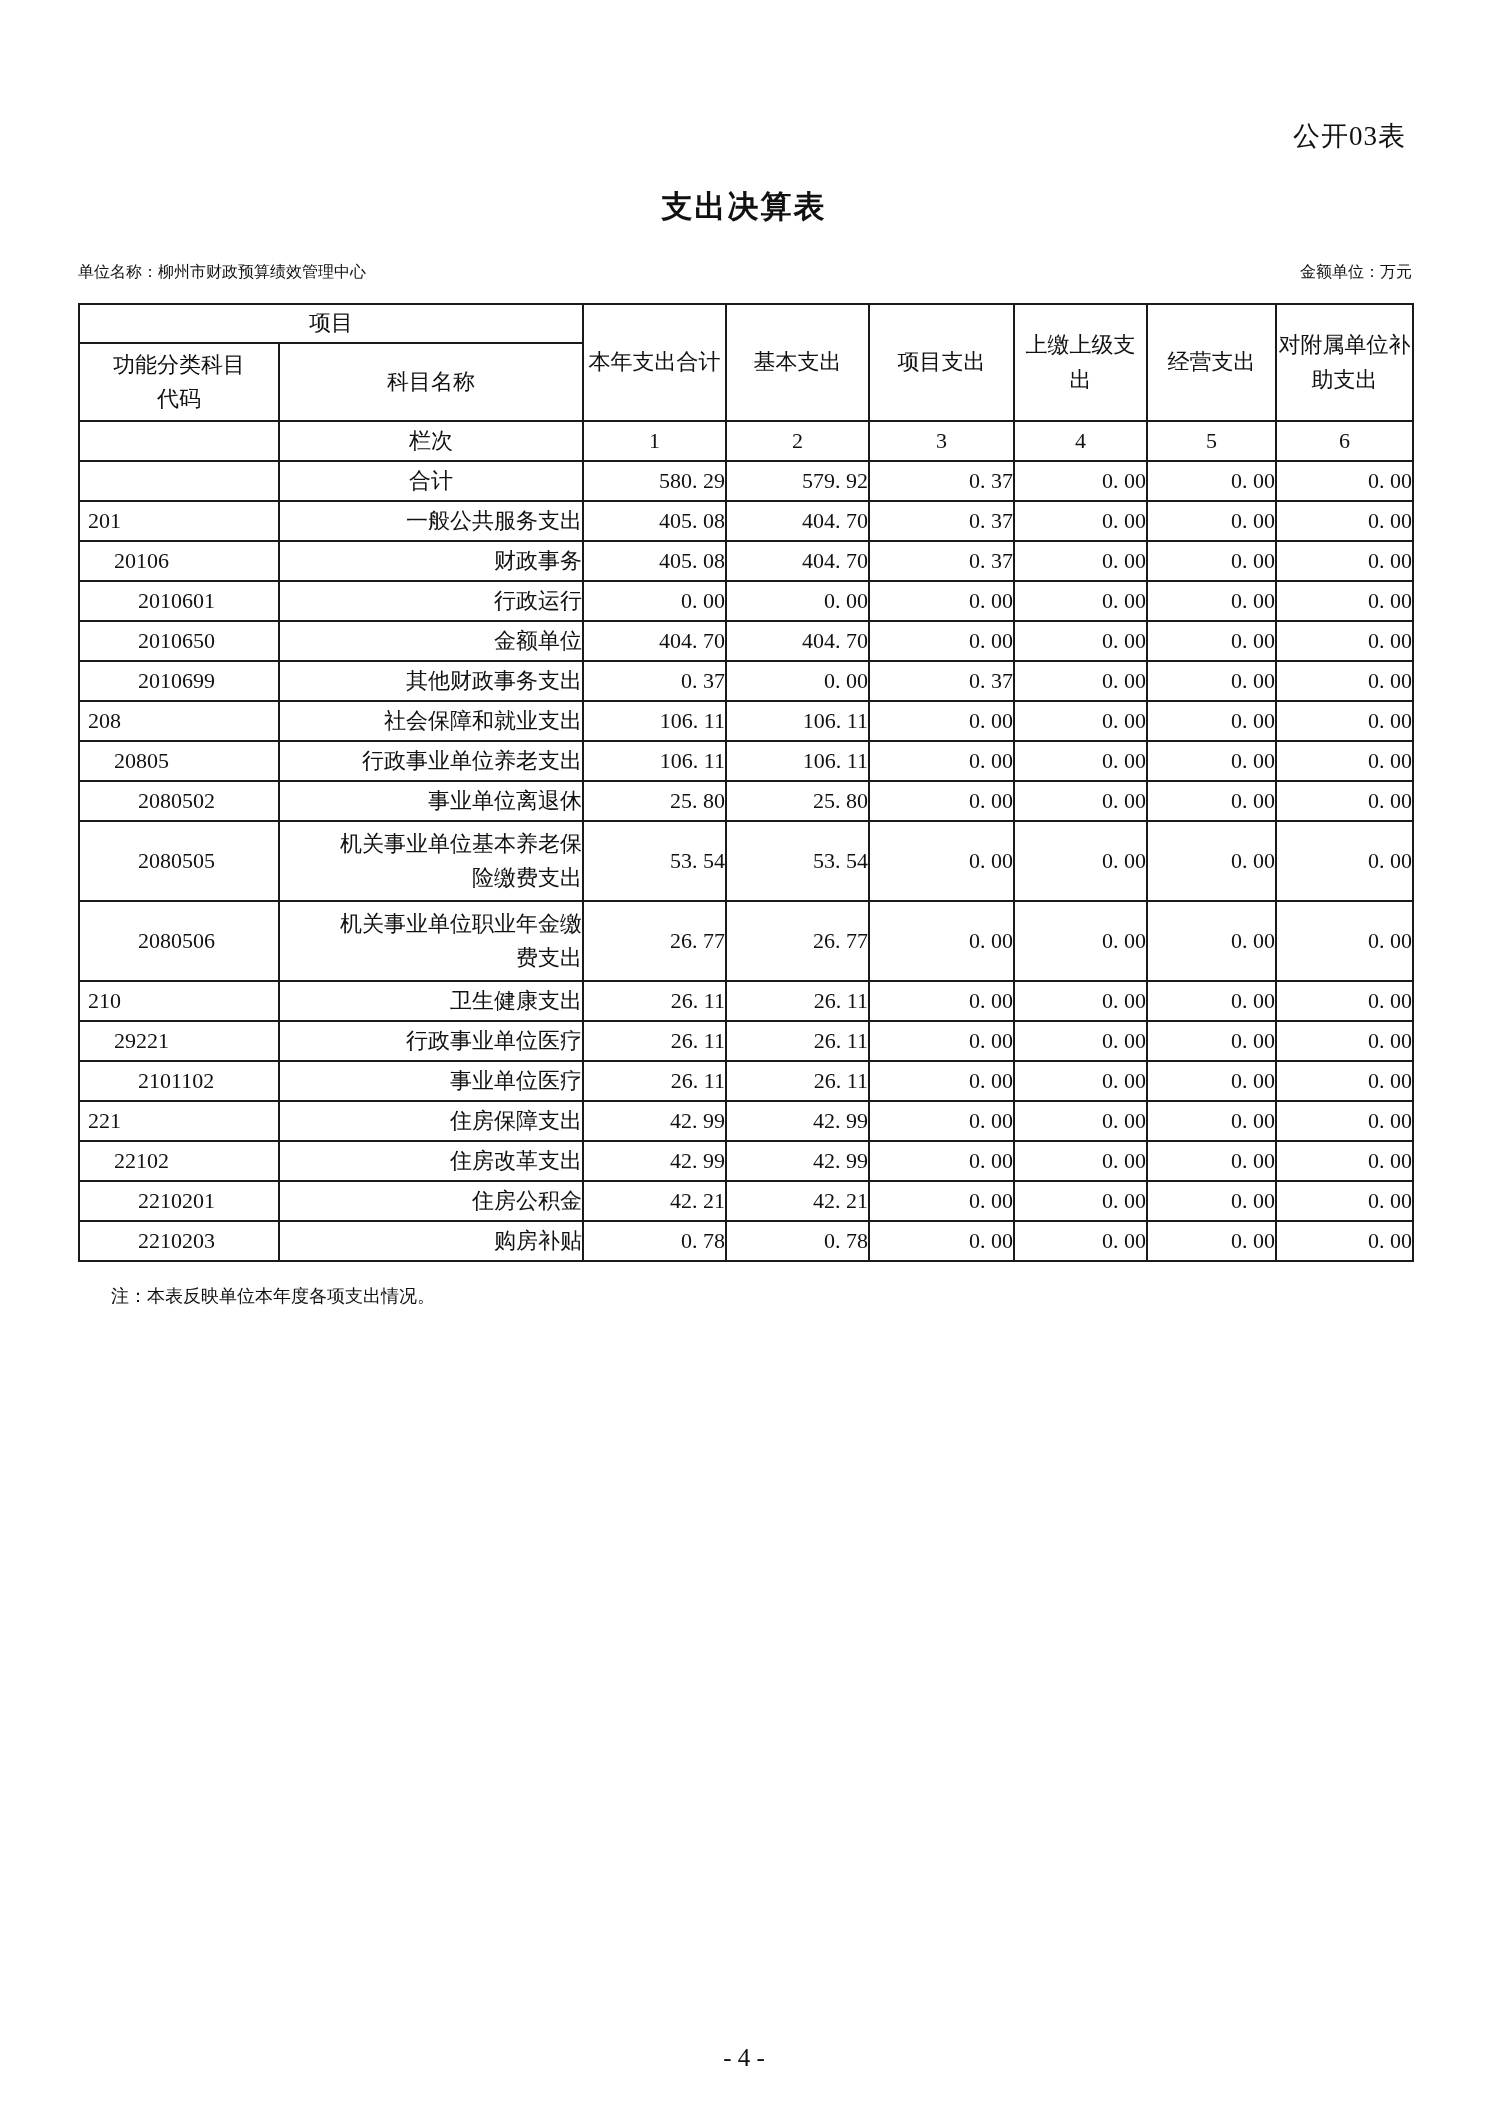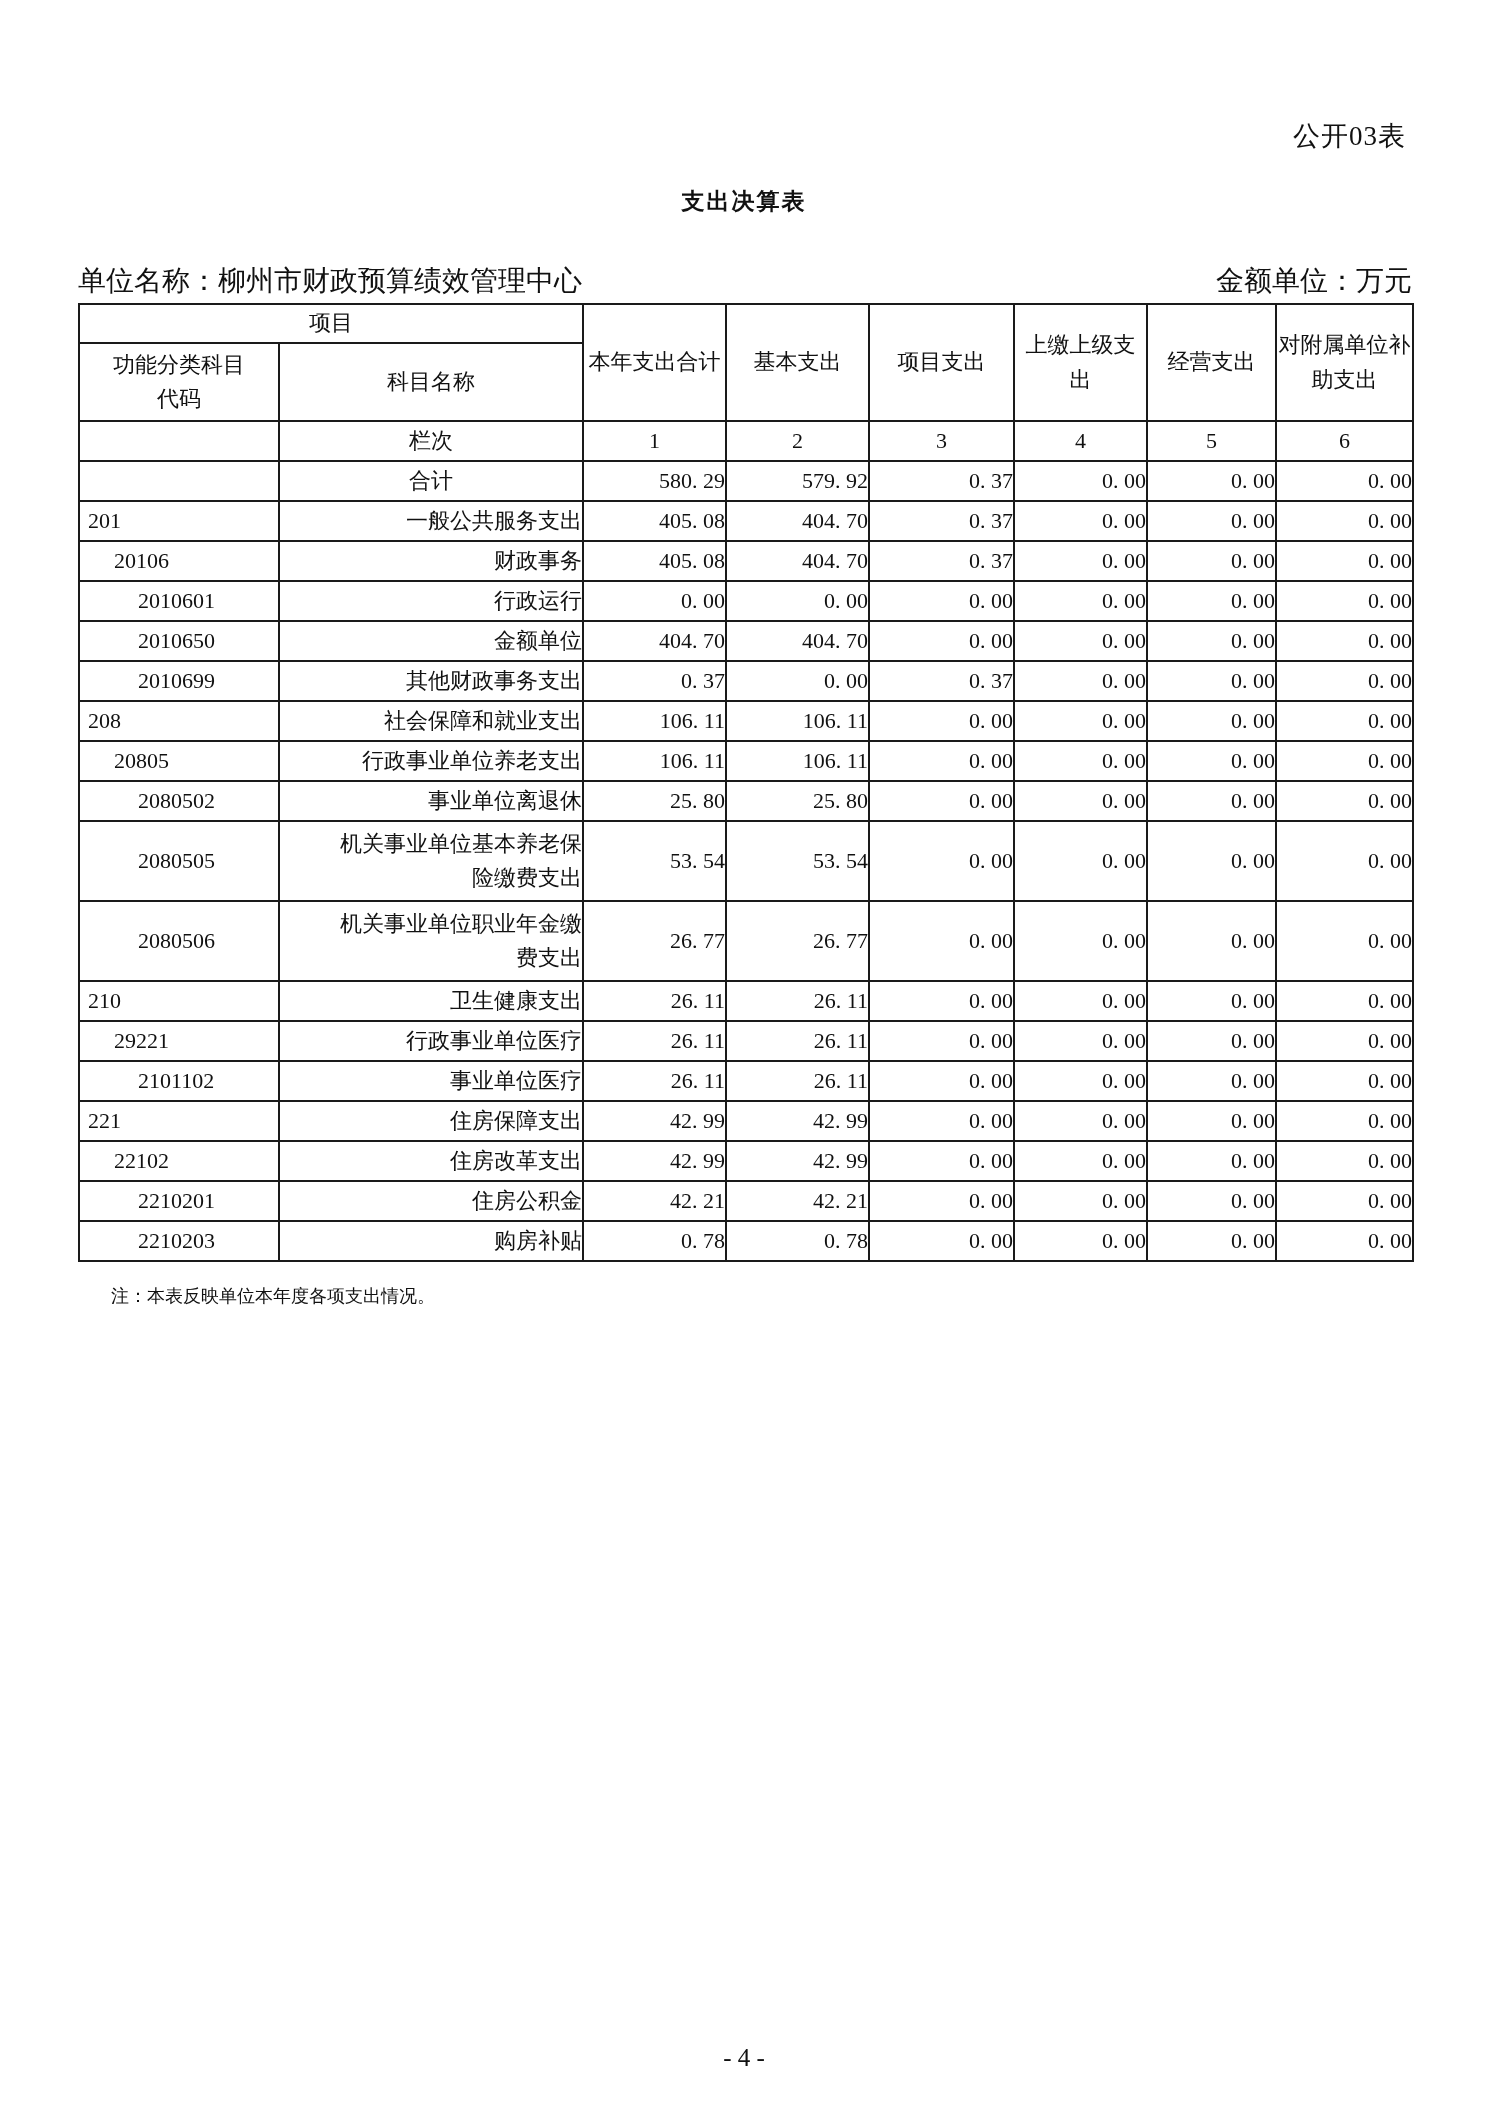--- a/index.html
+++ b/index.html
@@ -20,32 +20,32 @@
     right: 82px;
     font-size: 27px;
     letter-spacing: 1px;
   }
   .doc-title {
     position: absolute;
     top: 186px;
     left: 0;
     width: 100%;
     text-align: center;
-    font-size: 23px;
+    font-size: 31px;
     font-weight: bold;
     letter-spacing: 2px;
   }
   .unit-row {
     position: absolute;
     top: 262px;
     left: 78px;
     width: 1334px;
     display: flex;
     justify-content: space-between;
-    font-size: 28px;
+    font-size: 16px;
     align-items: center;
   }
   table.fiscal {
     position: absolute;
     top: 303px;
     left: 78px;
     width: 1334px;
     border-collapse: collapse;
     table-layout: fixed;
     font-size: 22px;

